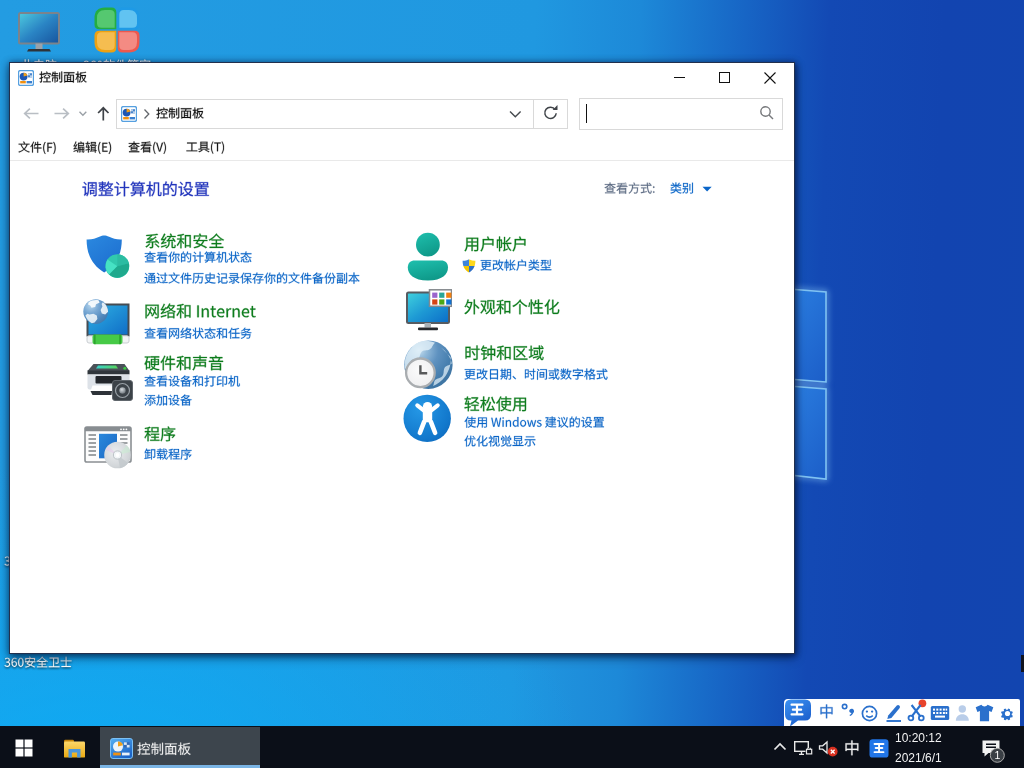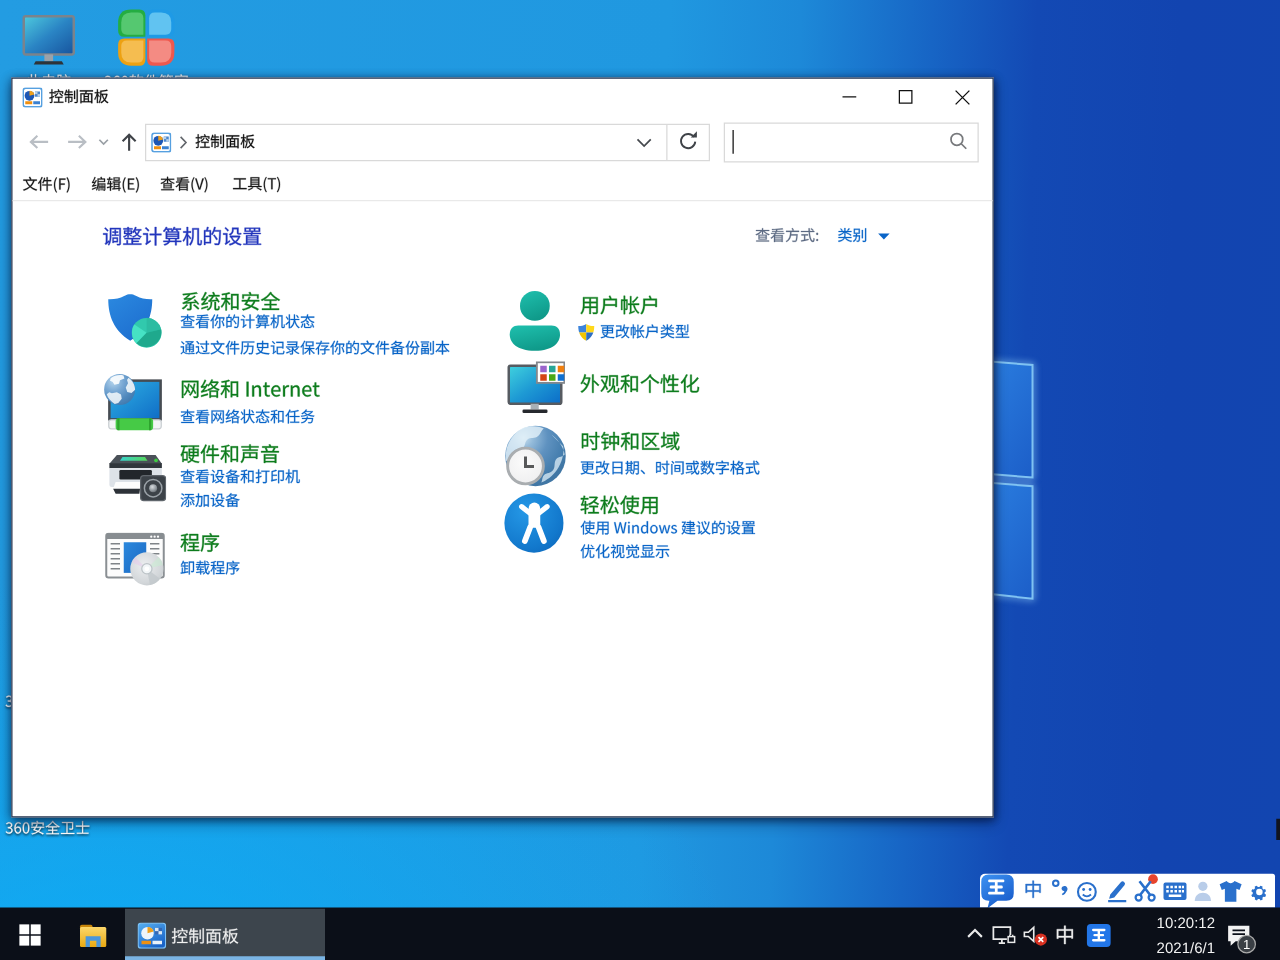--- a/index.html
+++ b/index.html
@@ -8,21 +8,21 @@
  radial-gradient(850px 540px at 8% 102%, rgba(6,176,250,.75) 0%, rgba(6,176,250,0) 60%),
  linear-gradient(92deg,#239ce2 0%,#2098e0 51%,#1d89d8 61%,#1765c5 71%,#1349b4 79%,#1244b0 90%,#1245b0 100%);}
 .abs{position:absolute}
 #win{position:absolute;left:9px;top:62px;width:784px;height:590px;background:#fff;
  border:1px solid #22304d;box-shadow:0 4px 10px rgba(0,10,40,.45),2px 2px 5px rgba(0,10,40,.3),0 0 7px rgba(0,10,40,.35)}
 .bx{position:absolute;border:1px solid #d9d9d9;background:#fff}
 #tbar{position:absolute;left:0;top:726px;width:1024px;height:42px;background:#0b0f18}
 #cpbtn{position:absolute;left:100px;top:727px;width:160px;height:41px;background:#3d454d}
 #cpbtn .ul{position:absolute;left:0;bottom:0;width:100%;height:3px;background:#7ab4e4}
 #ime{position:absolute;left:784px;top:699px;width:236px;height:27px;background:#fff;border-radius:4px 2px 0 0}
-.tray{color:#f2f2f2;font-size:12px;text-align:right;line-height:19.4px}
+.tray{color:#f2f2f2;font-size:12px;text-align:left;line-height:19.4px}
 </style></head><body>
 <div id="wall"></div>
 <svg class="abs" style="left:750px;top:260px" width="120" height="240" viewBox="0 0 120 240">
 <defs>
       <linearGradient id="pane" x1="0" y1="0" x2="1" y2="1">
 <stop offset="0" stop-color="#2e86e6"></stop>
         <stop offset="1" stop-color="#1c5ec8"></stop>
       </linearGradient>
 <filter id="bl" x="-40%" y="-40%" width="180%" height="180%">
         <feGaussianBlur stdDeviation="3"></feGaussianBlur>

